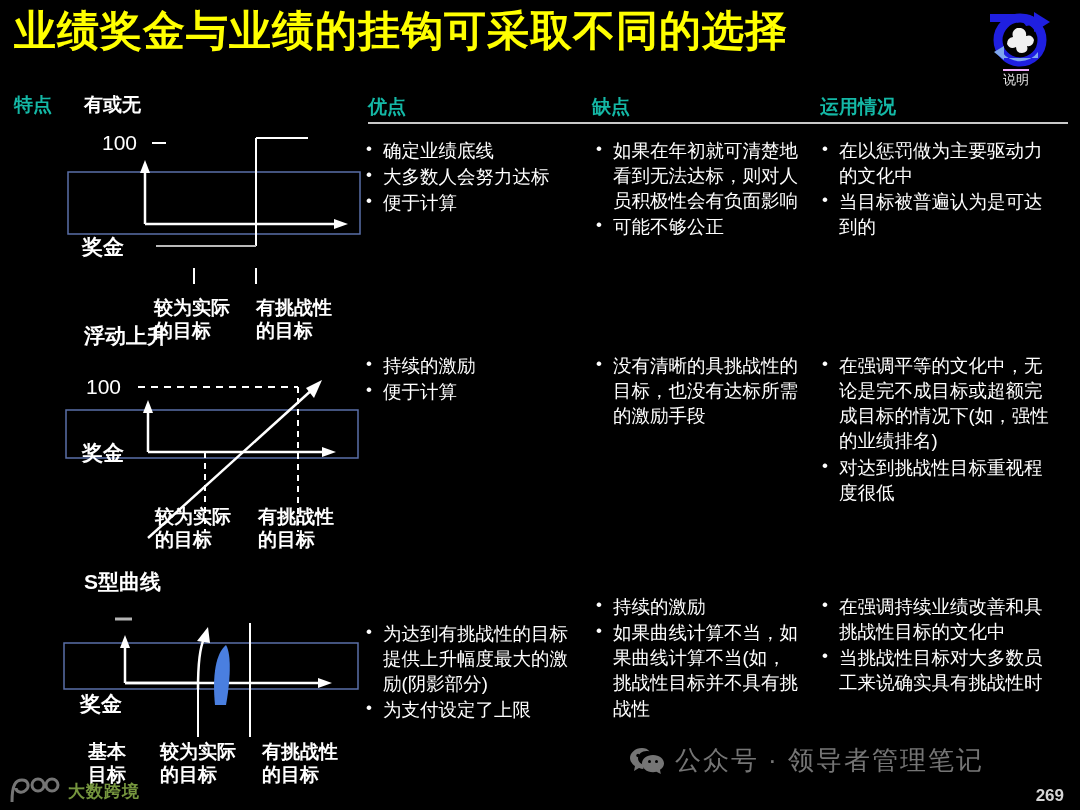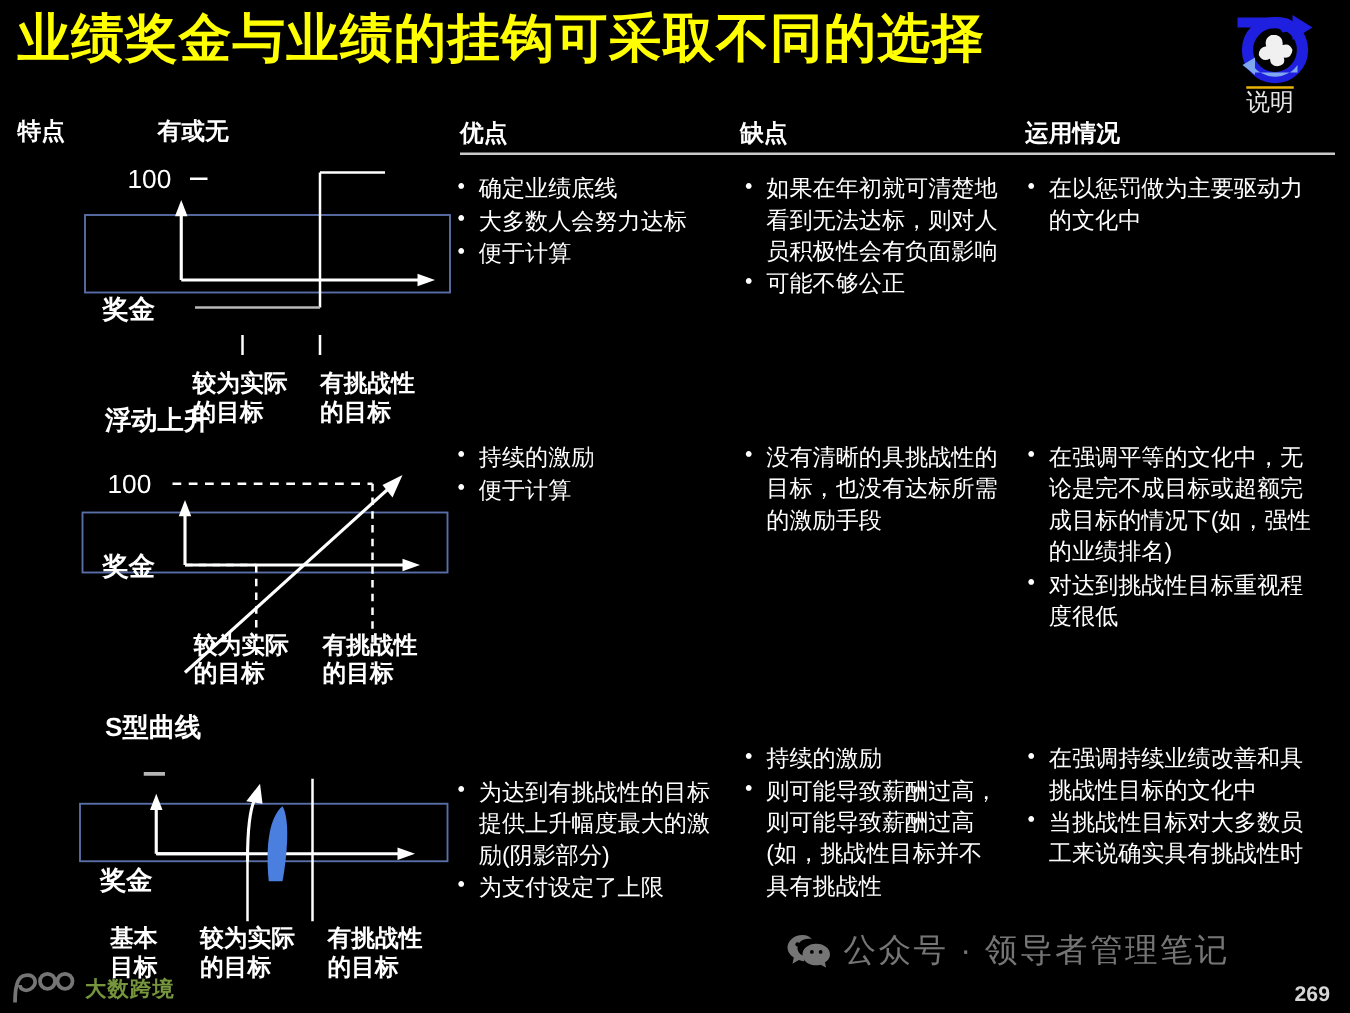--- a/index.html
+++ b/index.html
@@ -37,38 +37,38 @@
     width: 92px;
     text-align: center;
   }
   #logo-mark {
     width: 72px;
     height: 62px;
     margin: 0 auto;
     position: relative;
   }
   #logo-label {
-    font-size: 19px;
+    font-size: 13px;
     color: #e8e8e8;
-    border-top: 2px solid #eab308;
+    border-top: 2px solid #f0abfc;
     padding-top: 1px;
     margin-top: 1px;
     display: inline-block;
     line-height: 1.2;
   }
 
   
   .col-head {
     position: absolute;
     font-size: 19px;
     font-weight: bold;
-    color: #ffffff;
+    color: #14b8a6;
     white-space: nowrap;
   }
-  .col-head.white { color: #ffffff; margin-left: 42px; }
+  .col-head.white { color: #ffffff; }
 
   #header-rule {
     position: absolute;
     left: 368px;
     top: 122px;
     width: 700px;
     height: 2px;
     background: #c9c9c9;
   }
 
@@ -231,20 +231,21 @@
     <li>便于计算</li>
   </ul>
 
   <ul class="bullets col-cons" style="top:138px;">
     <li>如果在年初就可清楚地看到无法达标，则对人员积极性会有负面影响</li>
     <li>可能不够公正</li>
   </ul>
 
   <ul class="bullets col-usage" style="top:138px;">
     <li>在以惩罚做为主要驱动力的文化中</li>
+    <li>当目标被普遍认为是可达到的</li>
   </ul>
 </div>
 
 <div class="section" style="top:0;">
 
   <div class="section-title" style="left:84px; top:322px;">浮动上升</div>
 
   <div class="diagram" style="top:360px;">
     <svg width="310" height="195" viewBox="0 0 310 195">
 
@@ -339,21 +340,21 @@
     <div>的目标</div>
   </div>
 
   <ul class="bullets col-pros" style="top:594px;margin-top:27px;">
     <li>为达到有挑战性的目标提供上升幅度最大的激励(阴影部分)</li>
     <li>为支付设定了上限</li>
   </ul>
 
   <ul class="bullets col-cons" style="top:594px;">
     <li>持续的激励</li>
-    <li>则可能导致薪酬过高，则可能导致薪酬过高(如，挑战性目标并不具有挑战性</li>
+    <li>如果曲线计算不当，如果曲线计算不当(如，挑战性目标并不具有挑战性</li>
   </ul>
 
   <ul class="bullets col-usage" style="top:594px;">
     <li>在强调持续业绩改善和具挑战性目标的文化中</li>
     <li>当挑战性目标对大多数员工来说确实具有挑战性时</li>
   </ul>
 </div>
 
 <div id="watermark">
   <svg width="52" height="30" viewBox="0 0 52 30">

